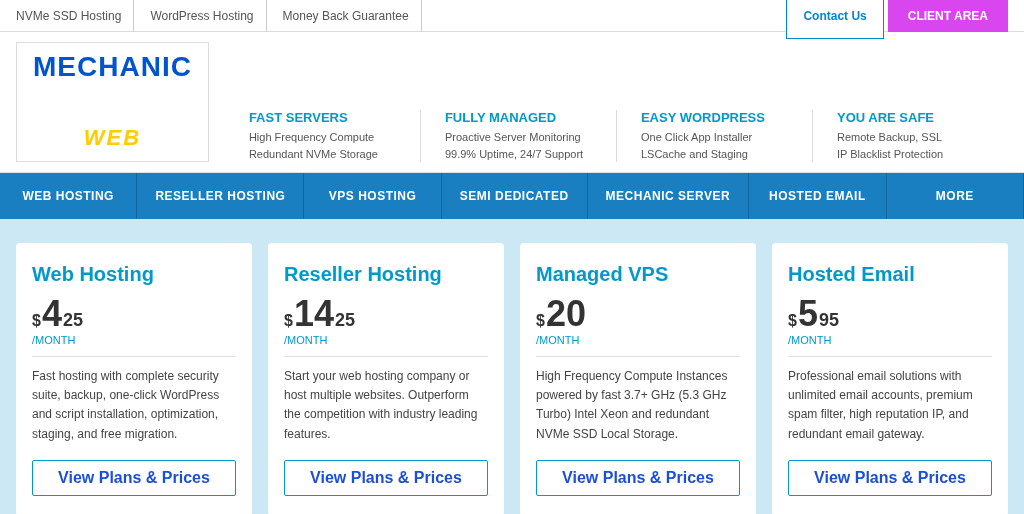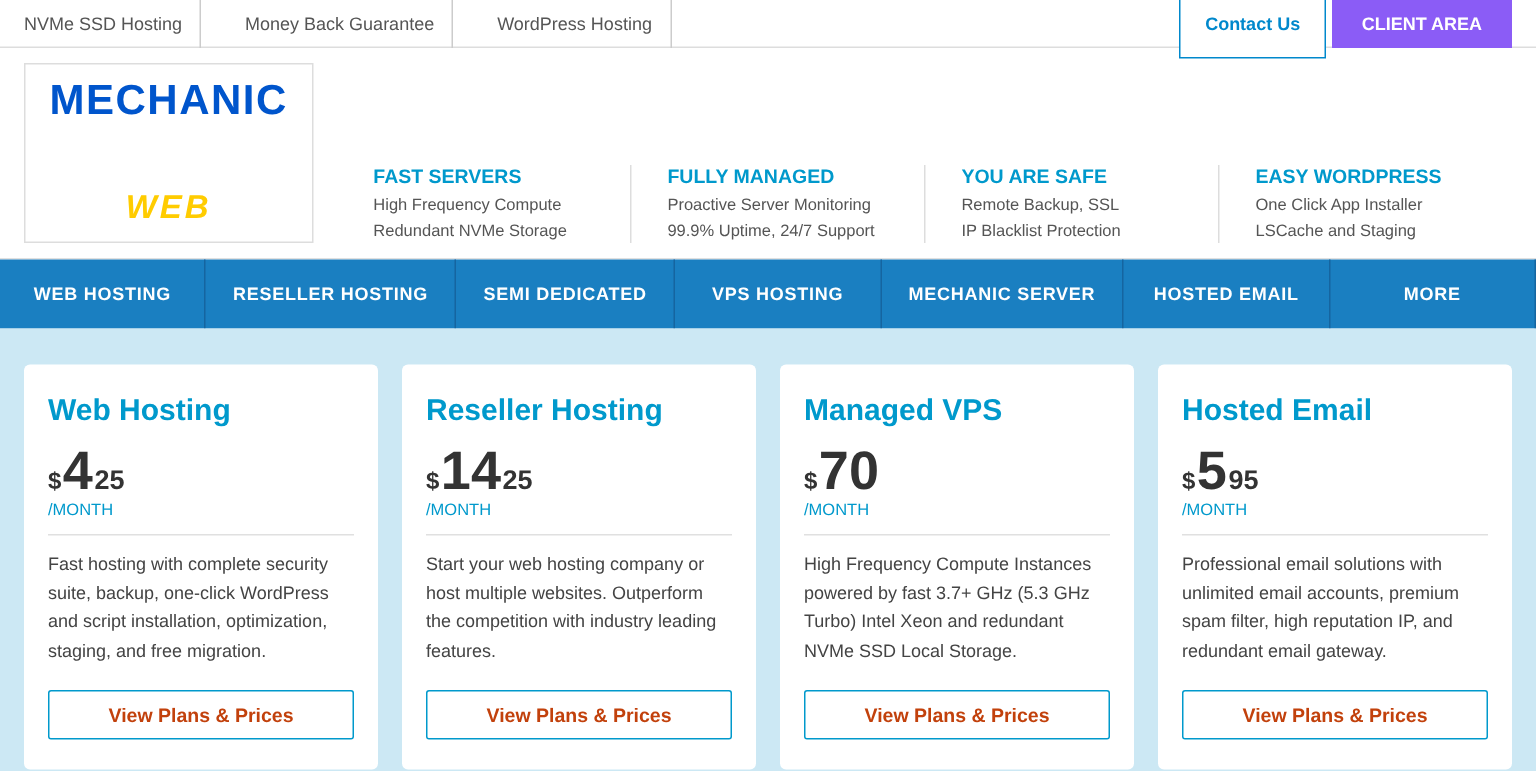--- a/index.html
+++ b/index.html
@@ -10,21 +10,21 @@
       display: flex;
       align-items: center;
       justify-content: space-between;
       background: #fff;
       border-bottom: 1px solid #ddd;
       padding: 0 16px;
       height: 32px;
     }
     .top-bar-links {
       display: flex;
-      gap: 17px;
+      gap: 4px;
       align-items: center;
       font-size: 12px;
       color: #555;
     }
     .top-bar-links span {
       padding: 0 12px;
       border-right: 1px solid #ccc;
       line-height: 32px;
     }
     .top-bar-links span:first-child { padding-left: 0; }
@@ -33,21 +33,21 @@
       border: 1px solid #0088cc;
       color: #0088cc;
       background: #fff;
       padding: 5px 16px;
       font-size: 12px;
       font-weight: bold;
       cursor: pointer;
       height: 46px;
     }
     .btn-client {
-      background: #8b5cf6;
+      background: #d946ef;
       color: #fff;
       padding: 5px 20px;
       font-size: 12px;
       font-weight: bold;
       cursor: pointer;
       height: 32px;
       border: none;
       margin-left: 4px;
     }
 
@@ -192,38 +192,38 @@
       font-size: 12px;
       color: #444;
       line-height: 1.6;
       flex: 1;
       margin-bottom: 16px;
     }
     .btn-view {
       width: 100%;
       border: 1px solid #0099cc;
       background: #fff;
-      color: #c2410c;
+      color: #1d4ed8;
       padding: 8px 12px;
-      font-size: 13px;
+      font-size: 16px;
       font-weight: bold;
       cursor: pointer;
       border-radius: 2px;
       text-align: center;
     }
     .cards-section { position: relative; }
   </style>
 </head>
 <body>
 
 <div class="top-bar">
   <div class="top-bar-links">
     <span>NVMe SSD Hosting</span>
+    <span>WordPress Hosting</span>
     <span>Money Back Guarantee</span>
-    <span>WordPress Hosting</span>
   </div>
   <div class="top-bar-right">
     <button class="btn-contact">Contact Us</button>
     <button class="btn-client">CLIENT AREA</button>
   </div>
 </div>
 
 <div class="header">
   <div class="logo-box">
     <div class="logo-mechanic">MECHANIC</div>
@@ -232,35 +232,35 @@
   <div class="header-features">
     <div class="feature-block">
       <div class="feature-title">FAST SERVERS</div>
       <div class="feature-text">High Frequency Compute<br>Redundant NVMe Storage</div>
     </div>
     <div class="feature-block">
       <div class="feature-title">FULLY MANAGED</div>
       <div class="feature-text">Proactive Server Monitoring<br>99.9% Uptime, 24/7 Support</div>
     </div>
     <div class="feature-block">
+      <div class="feature-title">EASY WORDPRESS</div>
+      <div class="feature-text">One Click App Installer<br>LSCache and Staging</div>
+    </div>
+    <div class="feature-block">
       <div class="feature-title">YOU ARE SAFE</div>
       <div class="feature-text">Remote Backup, SSL<br>IP Blacklist Protection</div>
-    </div>
-    <div class="feature-block">
-      <div class="feature-title">EASY WORDPRESS</div>
-      <div class="feature-text">One Click App Installer<br>LSCache and Staging</div>
     </div>
   </div>
 </div>
 
 <nav class="nav">
   <div class="nav-item">WEB HOSTING</div>
   <div class="nav-item">RESELLER HOSTING</div>
+  <div class="nav-item">VPS HOSTING</div>
   <div class="nav-item">SEMI DEDICATED</div>
-  <div class="nav-item">VPS HOSTING</div>
   <div class="nav-item">MECHANIC SERVER</div>
   <div class="nav-item">HOSTED EMAIL</div>
   <div class="nav-item">MORE</div>
 </nav>
 
 <div class="cards-section">
   <div class="cards-grid">
 
     <div class="card">
       <div class="card-title">Web Hosting</div>
@@ -285,21 +285,21 @@
       <div class="price-period">/MONTH</div>
       <hr class="card-divider">
       <div class="card-desc">Start your web hosting company or host multiple websites. Outperform the competition with industry leading features.</div>
       <button class="btn-view">View Plans &amp; Prices</button>
     </div>
 
     <div class="card">
       <div class="card-title">Managed VPS</div>
       <div class="card-price-row">
         <span class="price-dollar">$</span>
-        <span class="price-main">70</span>
+        <span class="price-main">20</span>
         <span class="price-cents"></span>
       </div>
       <div class="price-period">/MONTH</div>
       <hr class="card-divider">
       <div class="card-desc">High Frequency Compute Instances powered by fast 3.7+ GHz (5.3 GHz Turbo) Intel Xeon and redundant NVMe SSD Local Storage.</div>
       <button class="btn-view">View Plans &amp; Prices</button>
     </div>
 
     <div class="card">
       <div class="card-title">Hosted Email</div>

